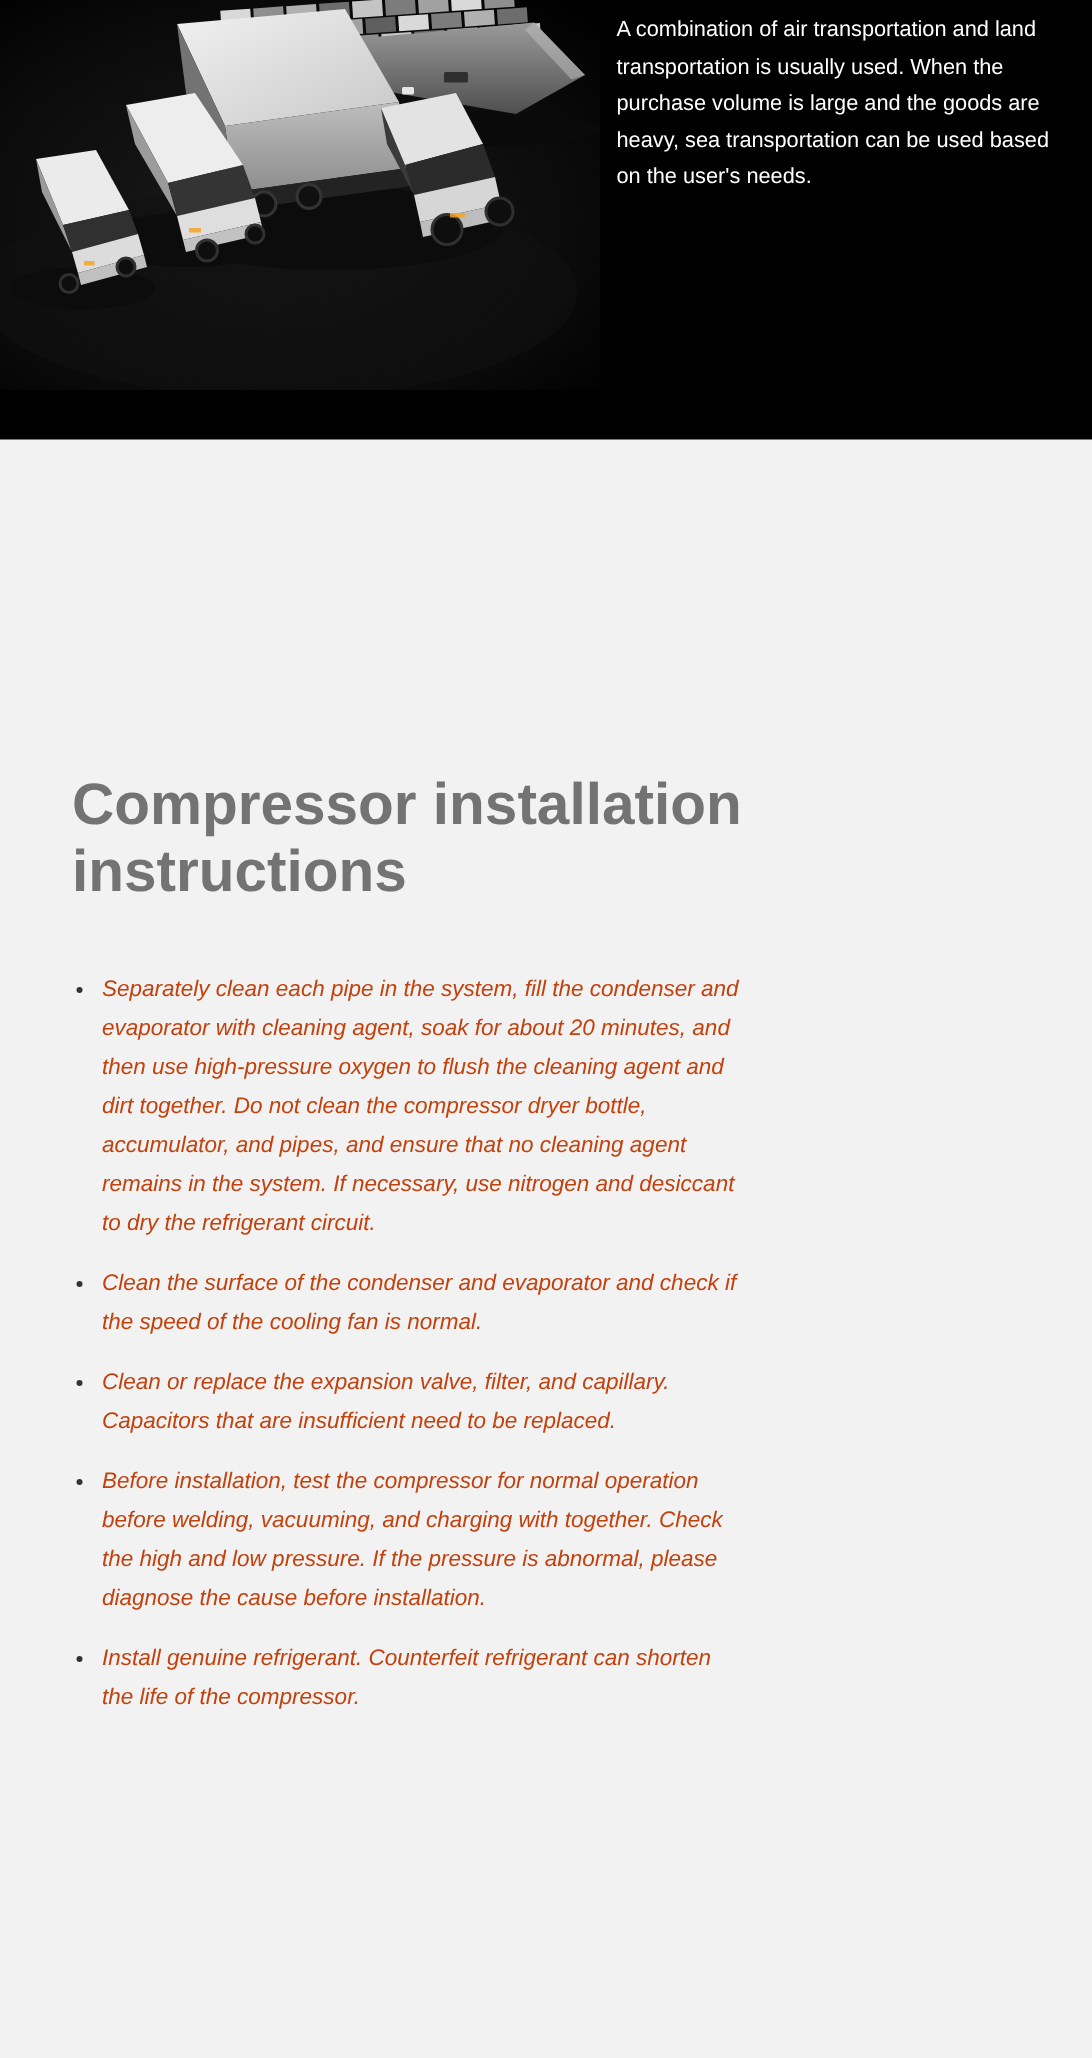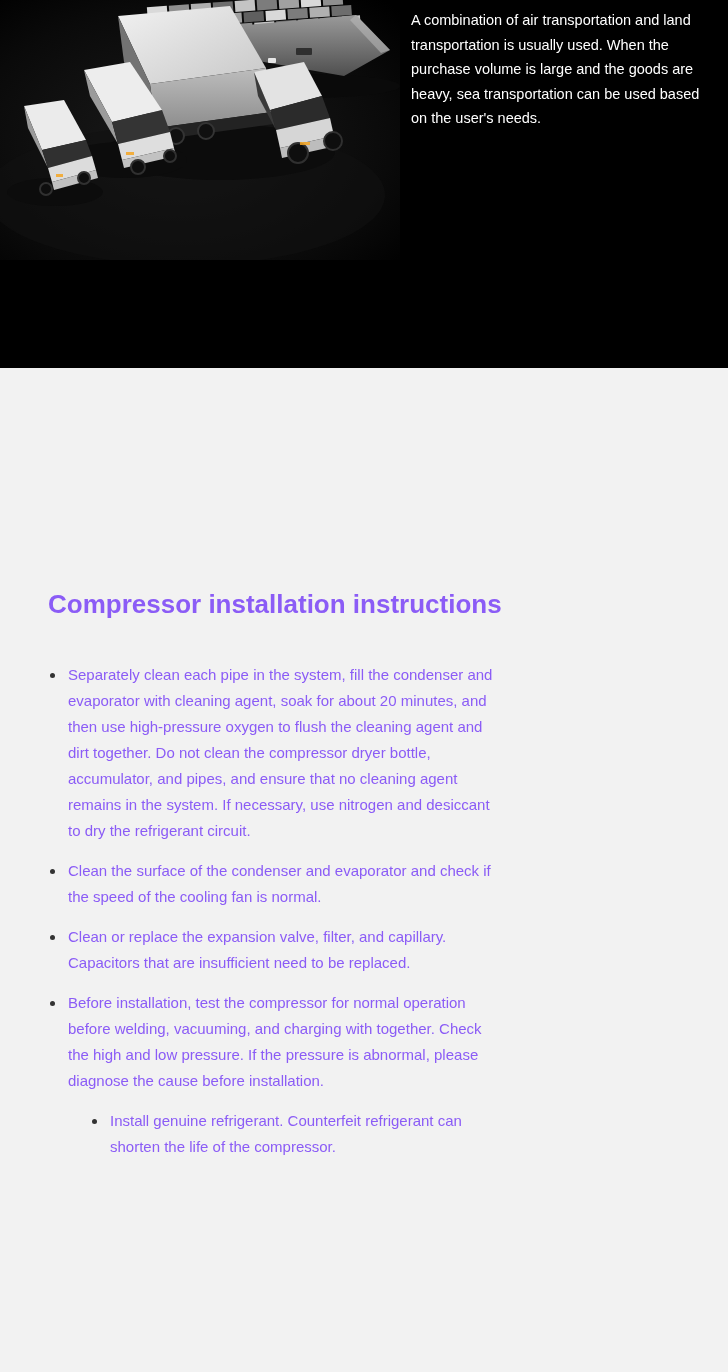--- a/index.html
+++ b/index.html
@@ -9,21 +9,21 @@
     height: 1372px;
     background: #f2f2f2;
     overflow: hidden;
     font-family: "Liberation Sans", "DejaVu Sans", sans-serif;
   }
 
   
   .hero {
     position: relative;
     width: 728px;
-    height: 368px;
+    height: 293px;
     background: #000000;
   }
   .hero-photo {
     position: absolute;
     top: 0;
     left: 0;
     display: block;
   }
   .hero-text {
     position: absolute;
@@ -38,42 +38,43 @@
   }
 
   
   .content {
     width: 728px;
     background: #f2f2f2;
     padding: 0 48px;
   }
   .section-title {
     margin: 0;
-    font-size: 26px;
+    font-size: 39px;
     line-height: 1.15;
     font-weight: 700;
-    color: #8b5cf6;
+    color: #737373;
   }
   .section-title.first { padding-top: 222px; }
   .section-title.second { margin-top: 200px; }
 
   .bullet-list {
     margin: 42px 0 0 0;
     padding: 0 0 0 18px;
     width: 450px;
     list-style: disc outside;
   }
   .bullet-list li {
     font-size: 15px;
     line-height: 26px;
-    color: #8b5cf6;
+    color: #c2410c;
     margin: 0 0 14px 0;
     padding-left: 2px;
+    font-style: italic;
   }
-  .bullet-list li:last-child { margin-bottom: 0; margin-left: 42px; }
+  .bullet-list li:last-child { margin-bottom: 0; }
   .bullet-list li::marker { color: #333333; }
 </style>
 </head>
 <body>
 
 <div class="hero">
   <svg class="hero-photo" width="400" height="260" viewBox="0 0 400 260" aria-hidden="true">
     <defs>
       <radialGradient id="gFloor" cx="45%" cy="55%" r="75%">
         <stop offset="0%" stop-color="#1b1b1b"></stop>

